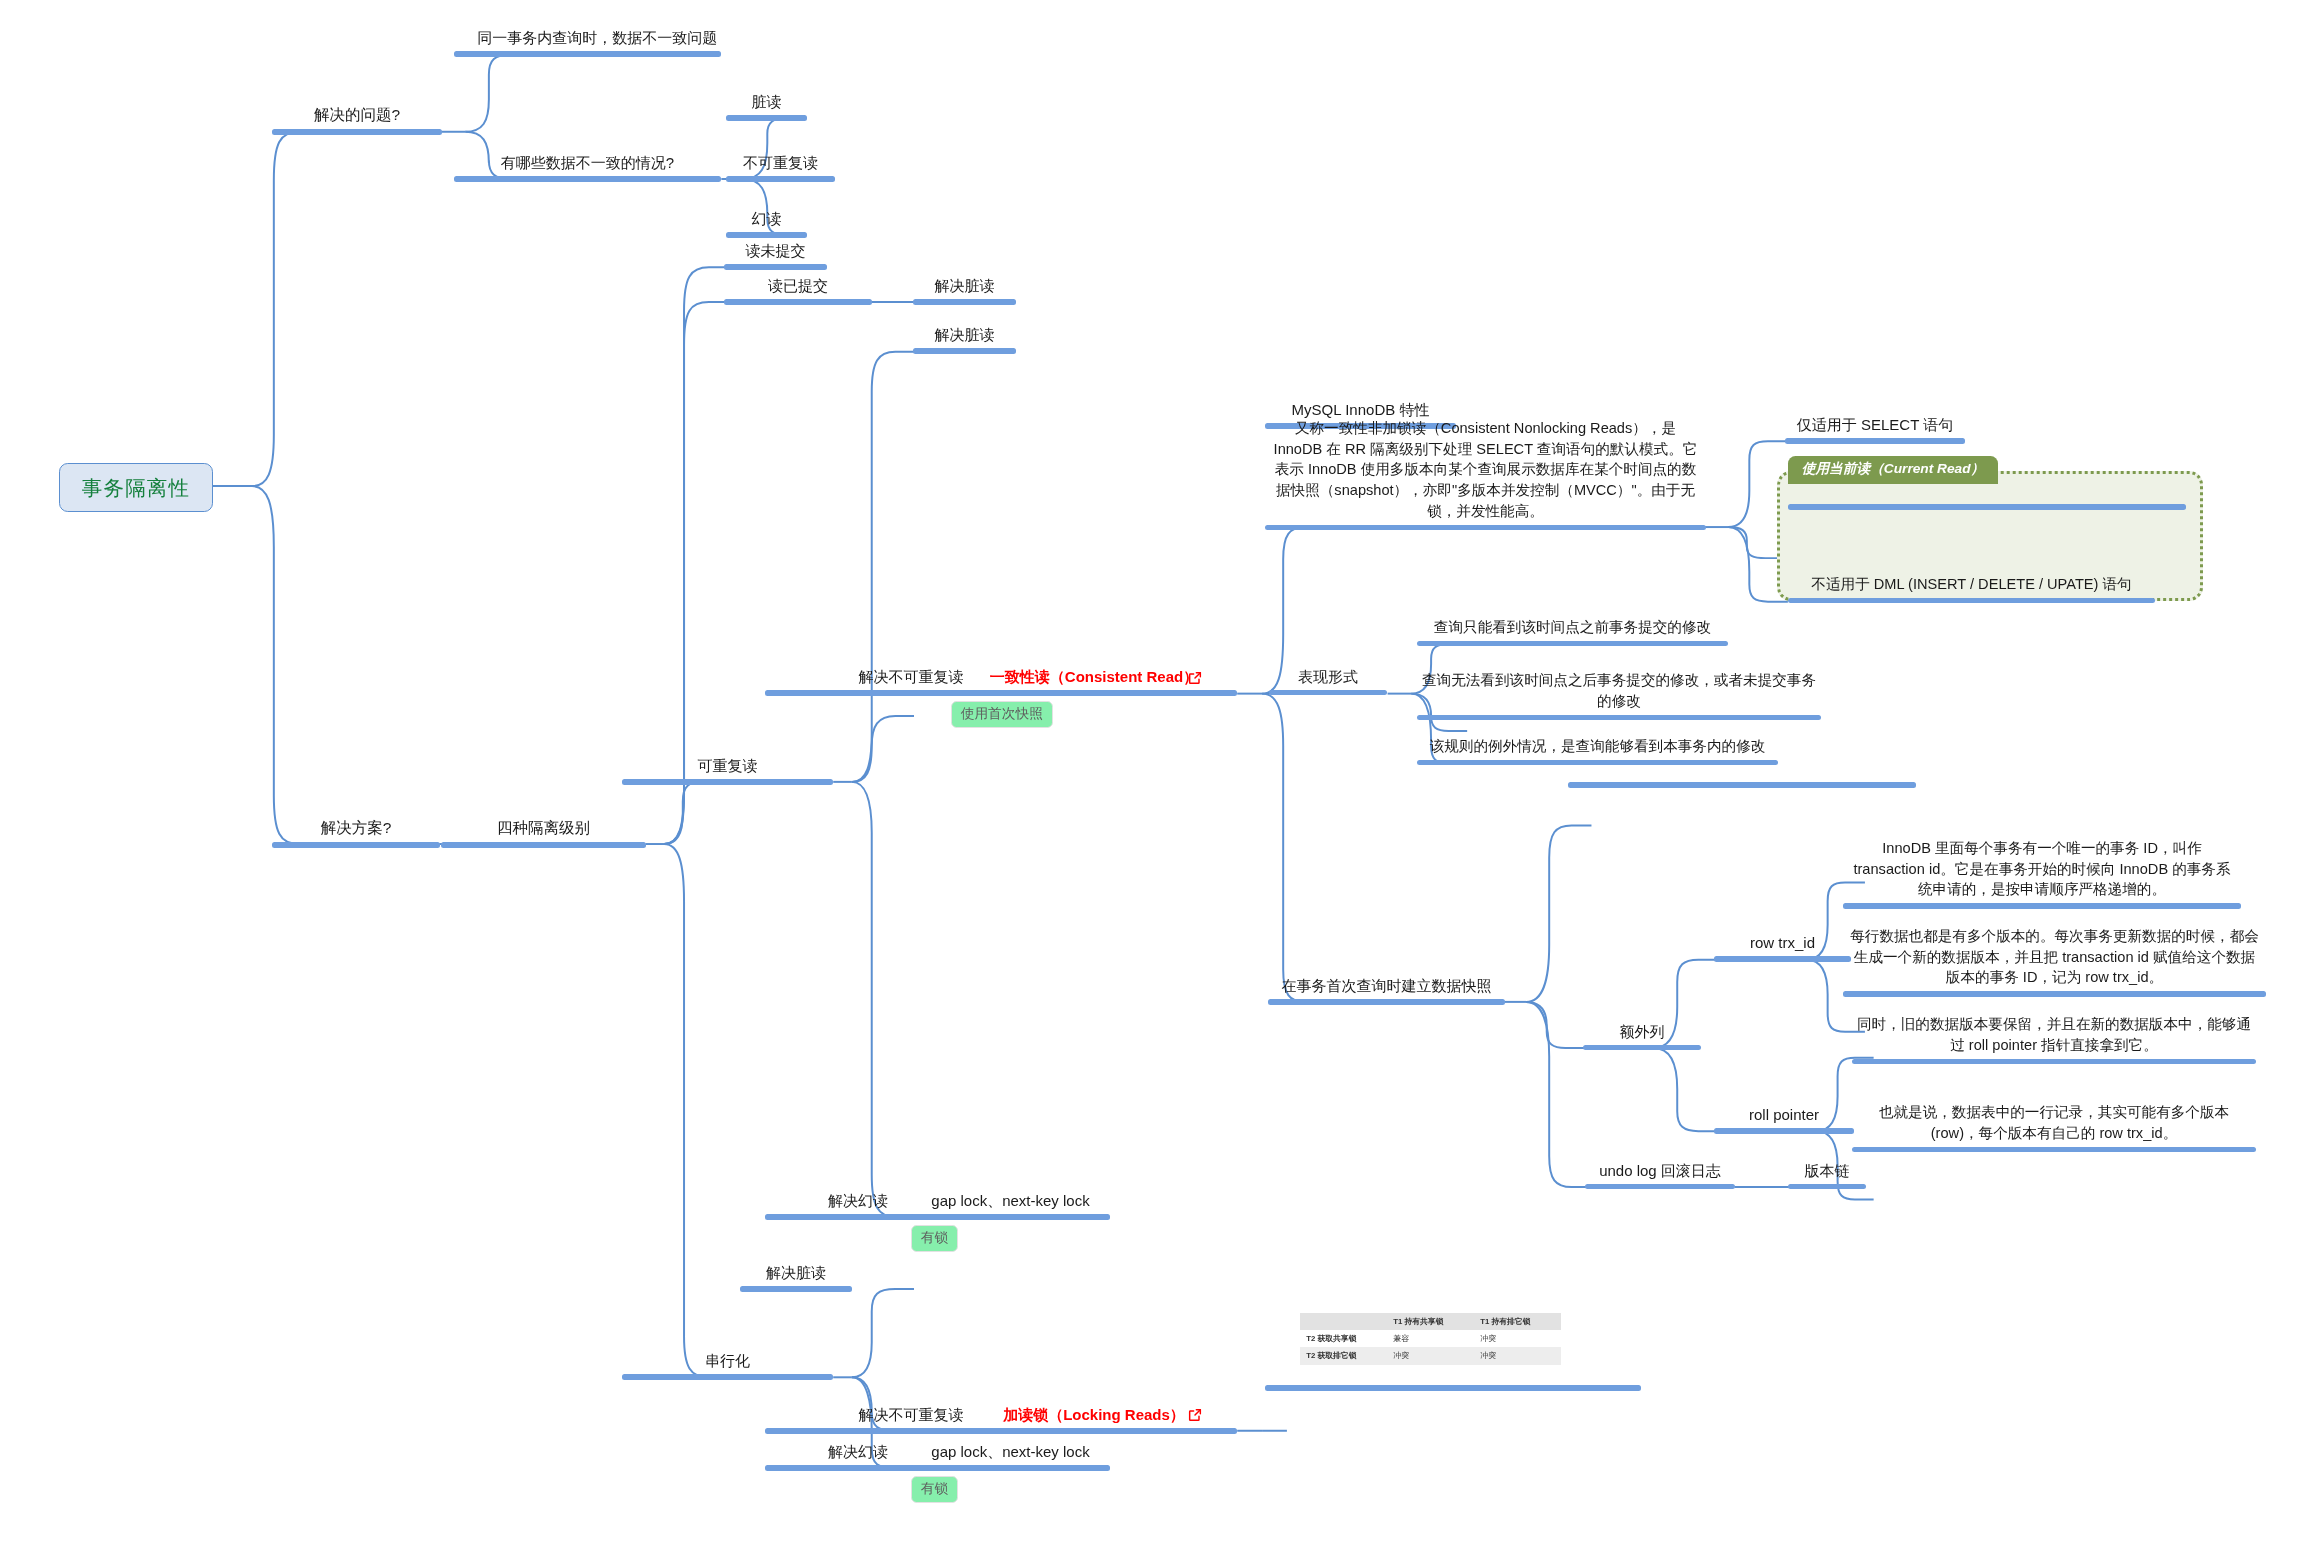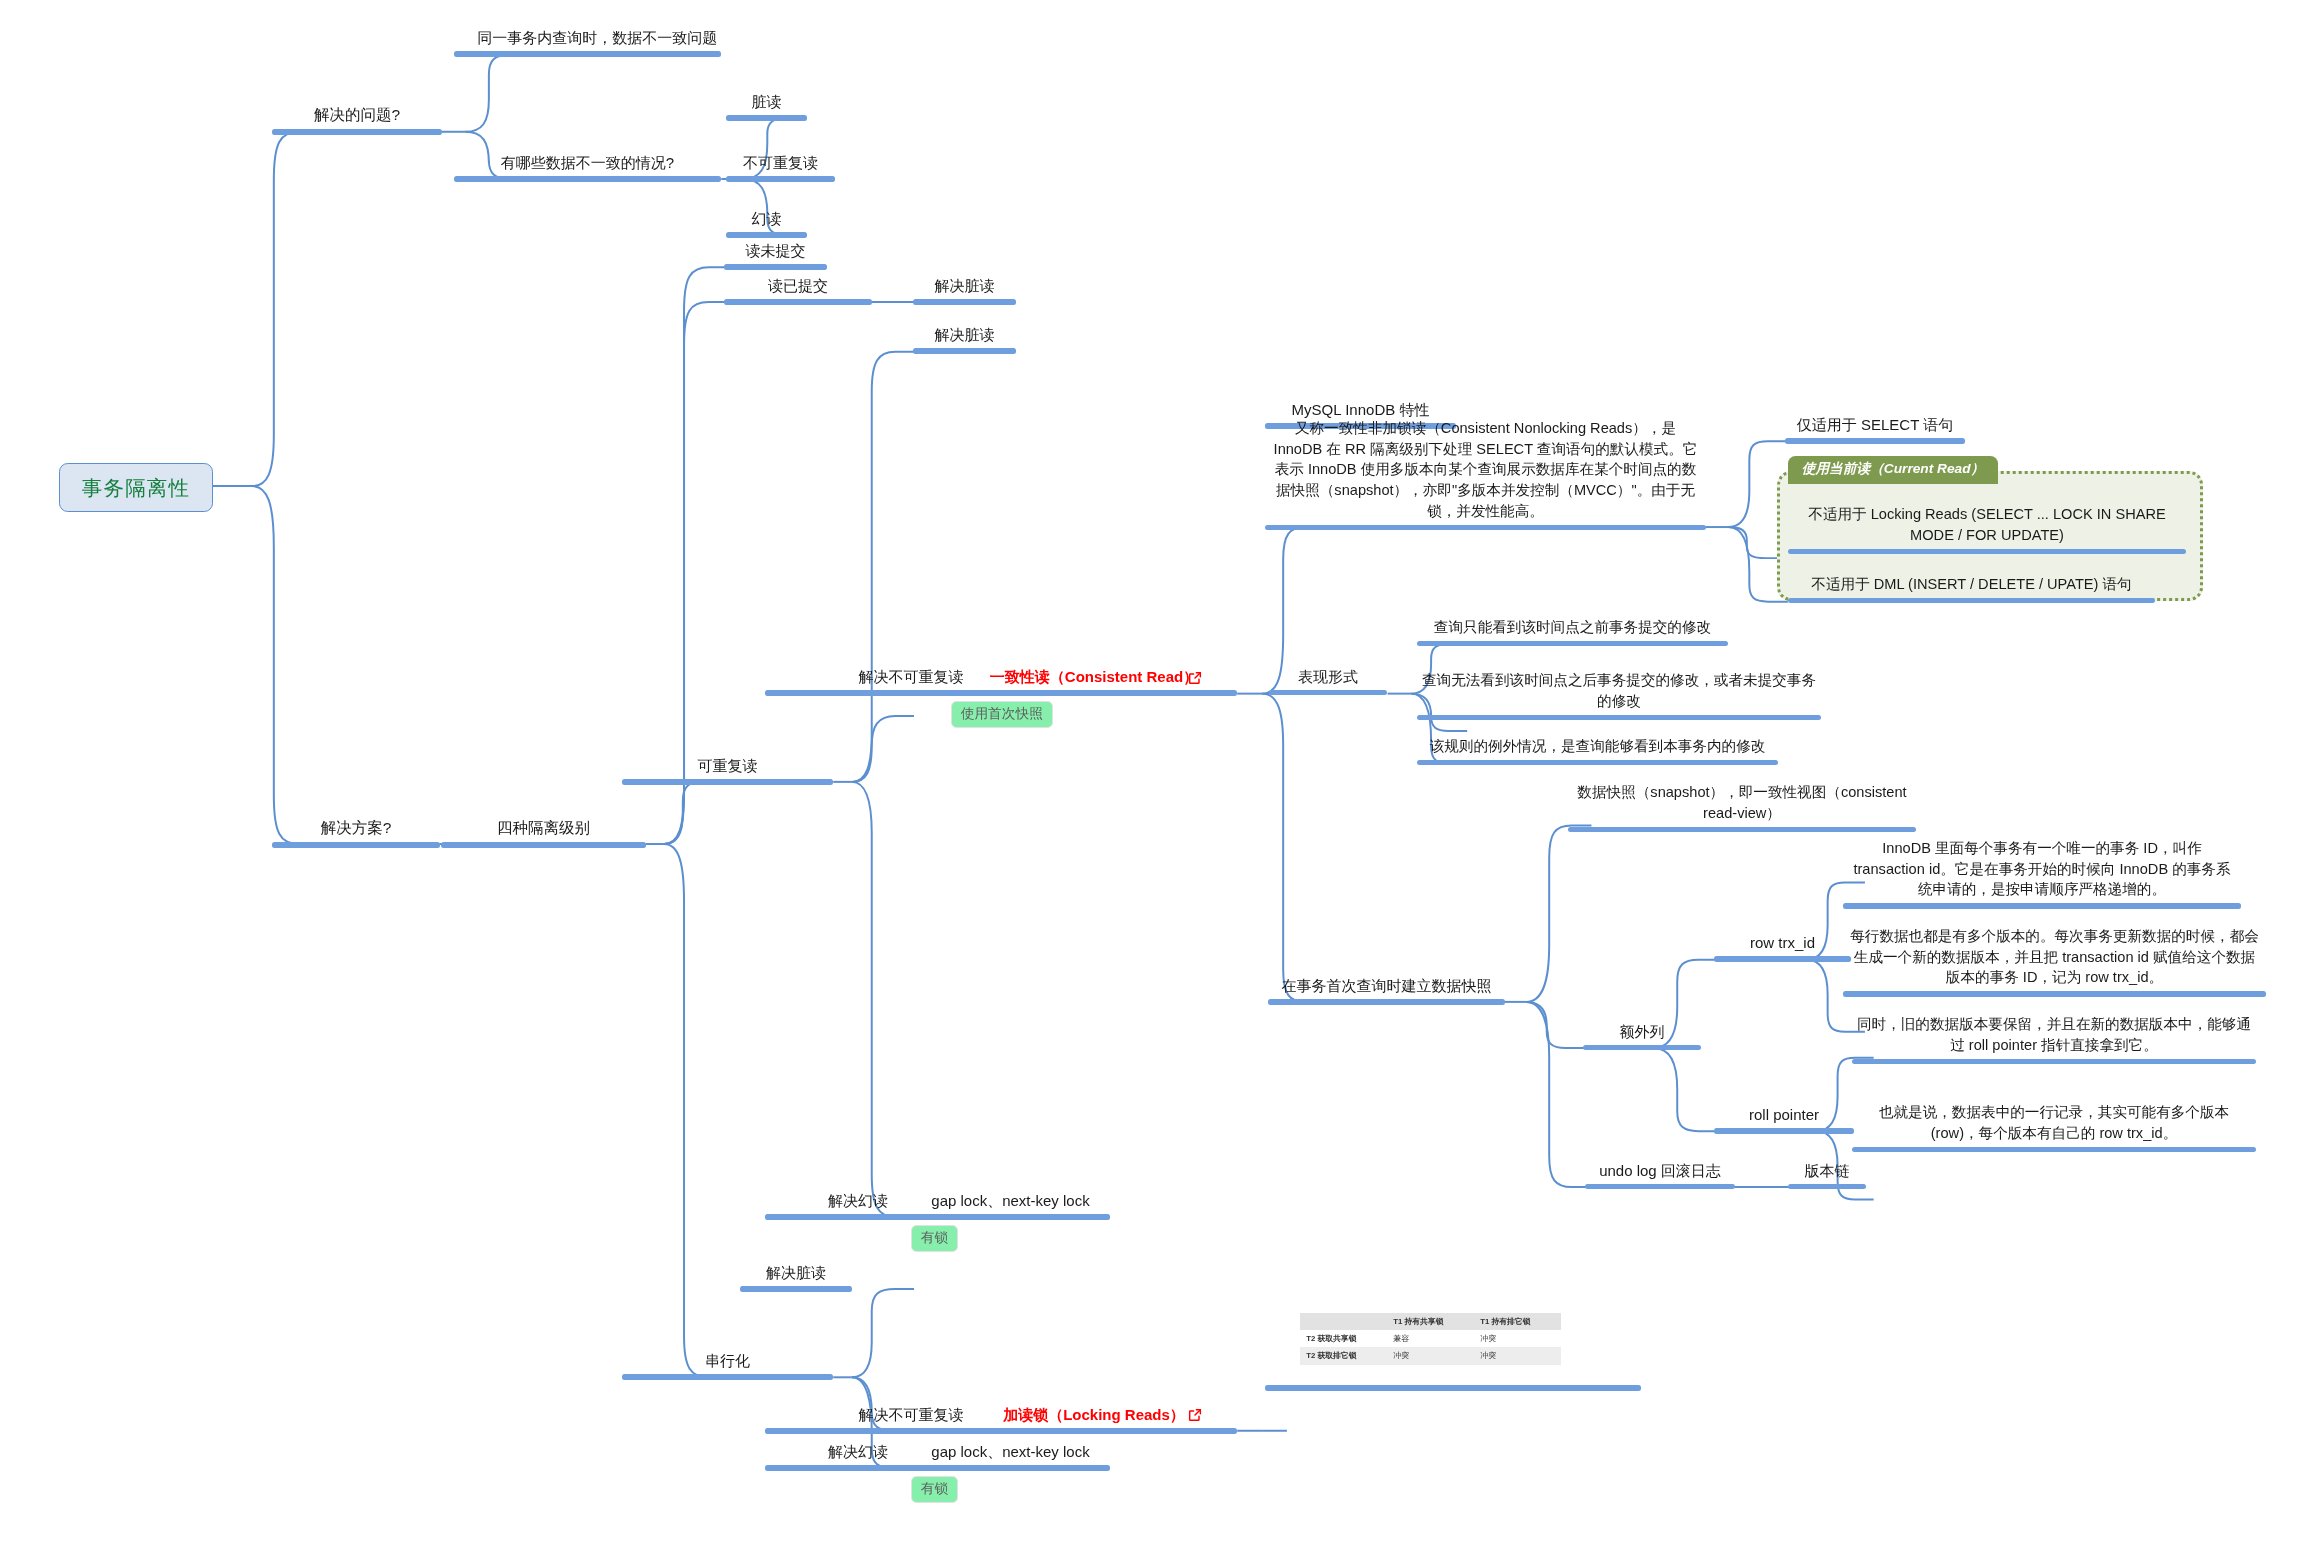--- a/index.html
+++ b/index.html
@@ -240,21 +240,20 @@
 
   <div class="topic" style="left:1785px;top:414px;width:180px;">
     <span class="tx" style="font-size:15px;">仅适用于 SELECT 语句</span>
     <span class="ul"></span>
   </div>
 
   <div class="group-box" style="left:1777px;top:471px;width:420px;height:124px;"></div>
   <div class="group-tab" style="left:1788px;top:456px;">使用当前读（Current Read）</div>
 
   <div class="topic" style="left:1788px;top:504px;width:398px;">
-    <span class="tx" style="font-size:14.6px;white-space:normal;">不适用于 Locking Reads (SELECT ... LOCK IN SHARE MODE / FOR UPDATE)</span>
     <span class="ul"></span>
   </div>
 
   <div class="topic" style="left:1788px;top:574px;width:367px;">
     <span class="tx" style="font-size:14.6px;">不适用于 DML (INSERT / DELETE / UPATE) 语句</span>
     <span class="ul"></span>
   </div>
 
   <div class="topic thin" style="left:1269px;top:666px;width:118px;">
     <span class="tx" style="font-size:15px;">表现形式</span>
@@ -275,21 +274,20 @@
     <span class="tx" style="font-size:14.6px;">该规则的例外情况，是查询能够看到本事务内的修改</span>
     <span class="ul"></span>
   </div>
 
   <div class="topic" style="left:1268px;top:975px;width:237px;">
     <span class="tx" style="font-size:15px;">在事务首次查询时建立数据快照</span>
     <span class="ul"></span>
   </div>
 
   <div class="topic" style="left:1568px;top:782px;width:348px;">
-    <span class="tx" style="font-size:14.6px;white-space:normal;">数据快照（snapshot），即一致性视图（consistent read-view）</span>
     <span class="ul"></span>
   </div>
 
   <div class="topic thin" style="left:1583px;top:1021px;width:118px;">
     <span class="tx" style="font-size:15px;">额外列</span>
     <span class="ul"></span>
   </div>
 
   <div class="topic" style="left:1714px;top:932px;width:137px;">
     <span class="tx" style="font-size:15px;">row trx_id</span>

